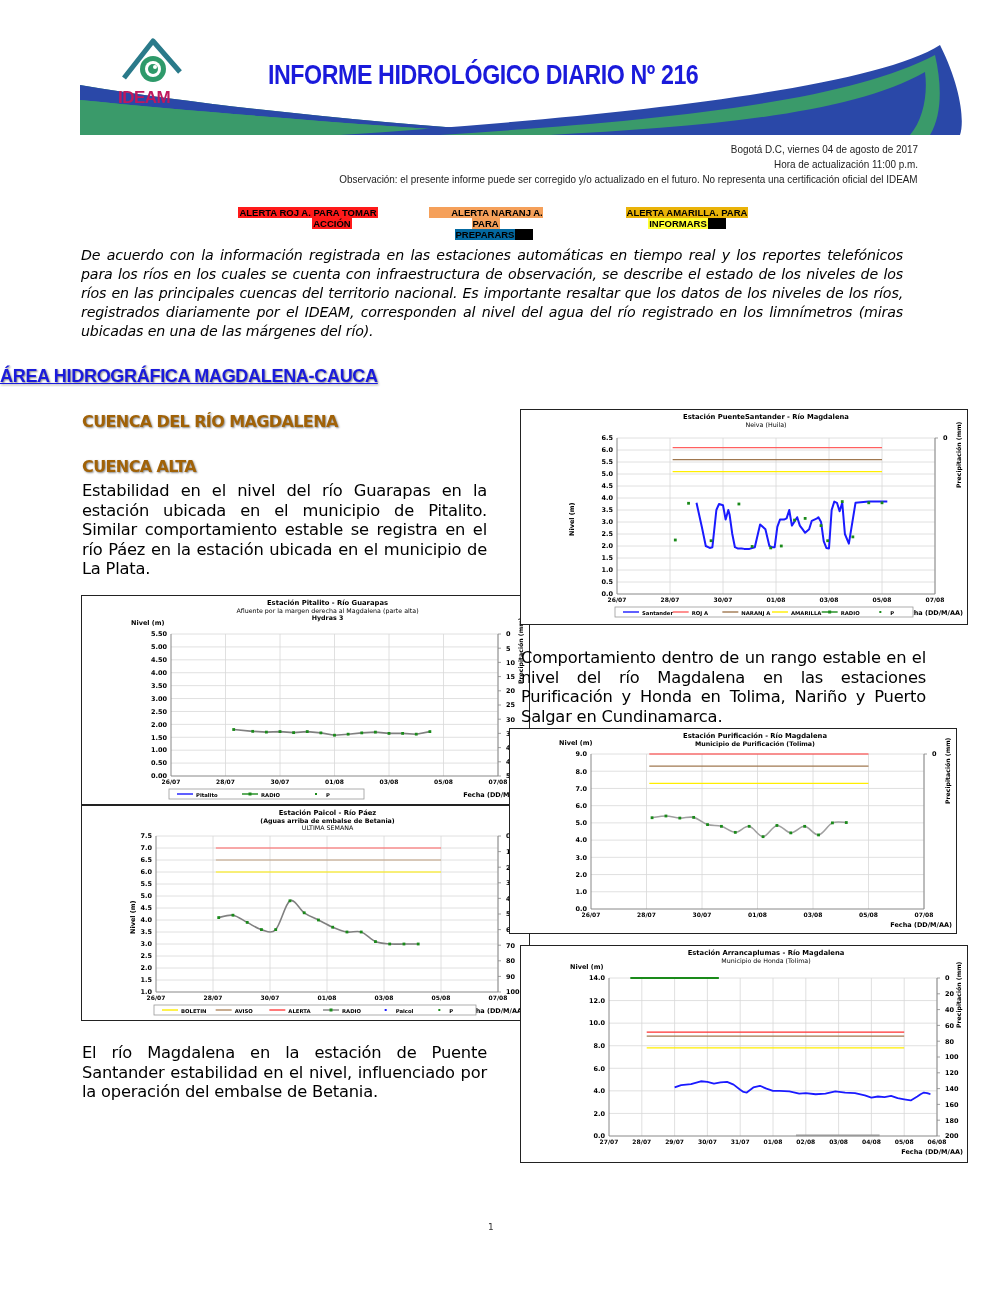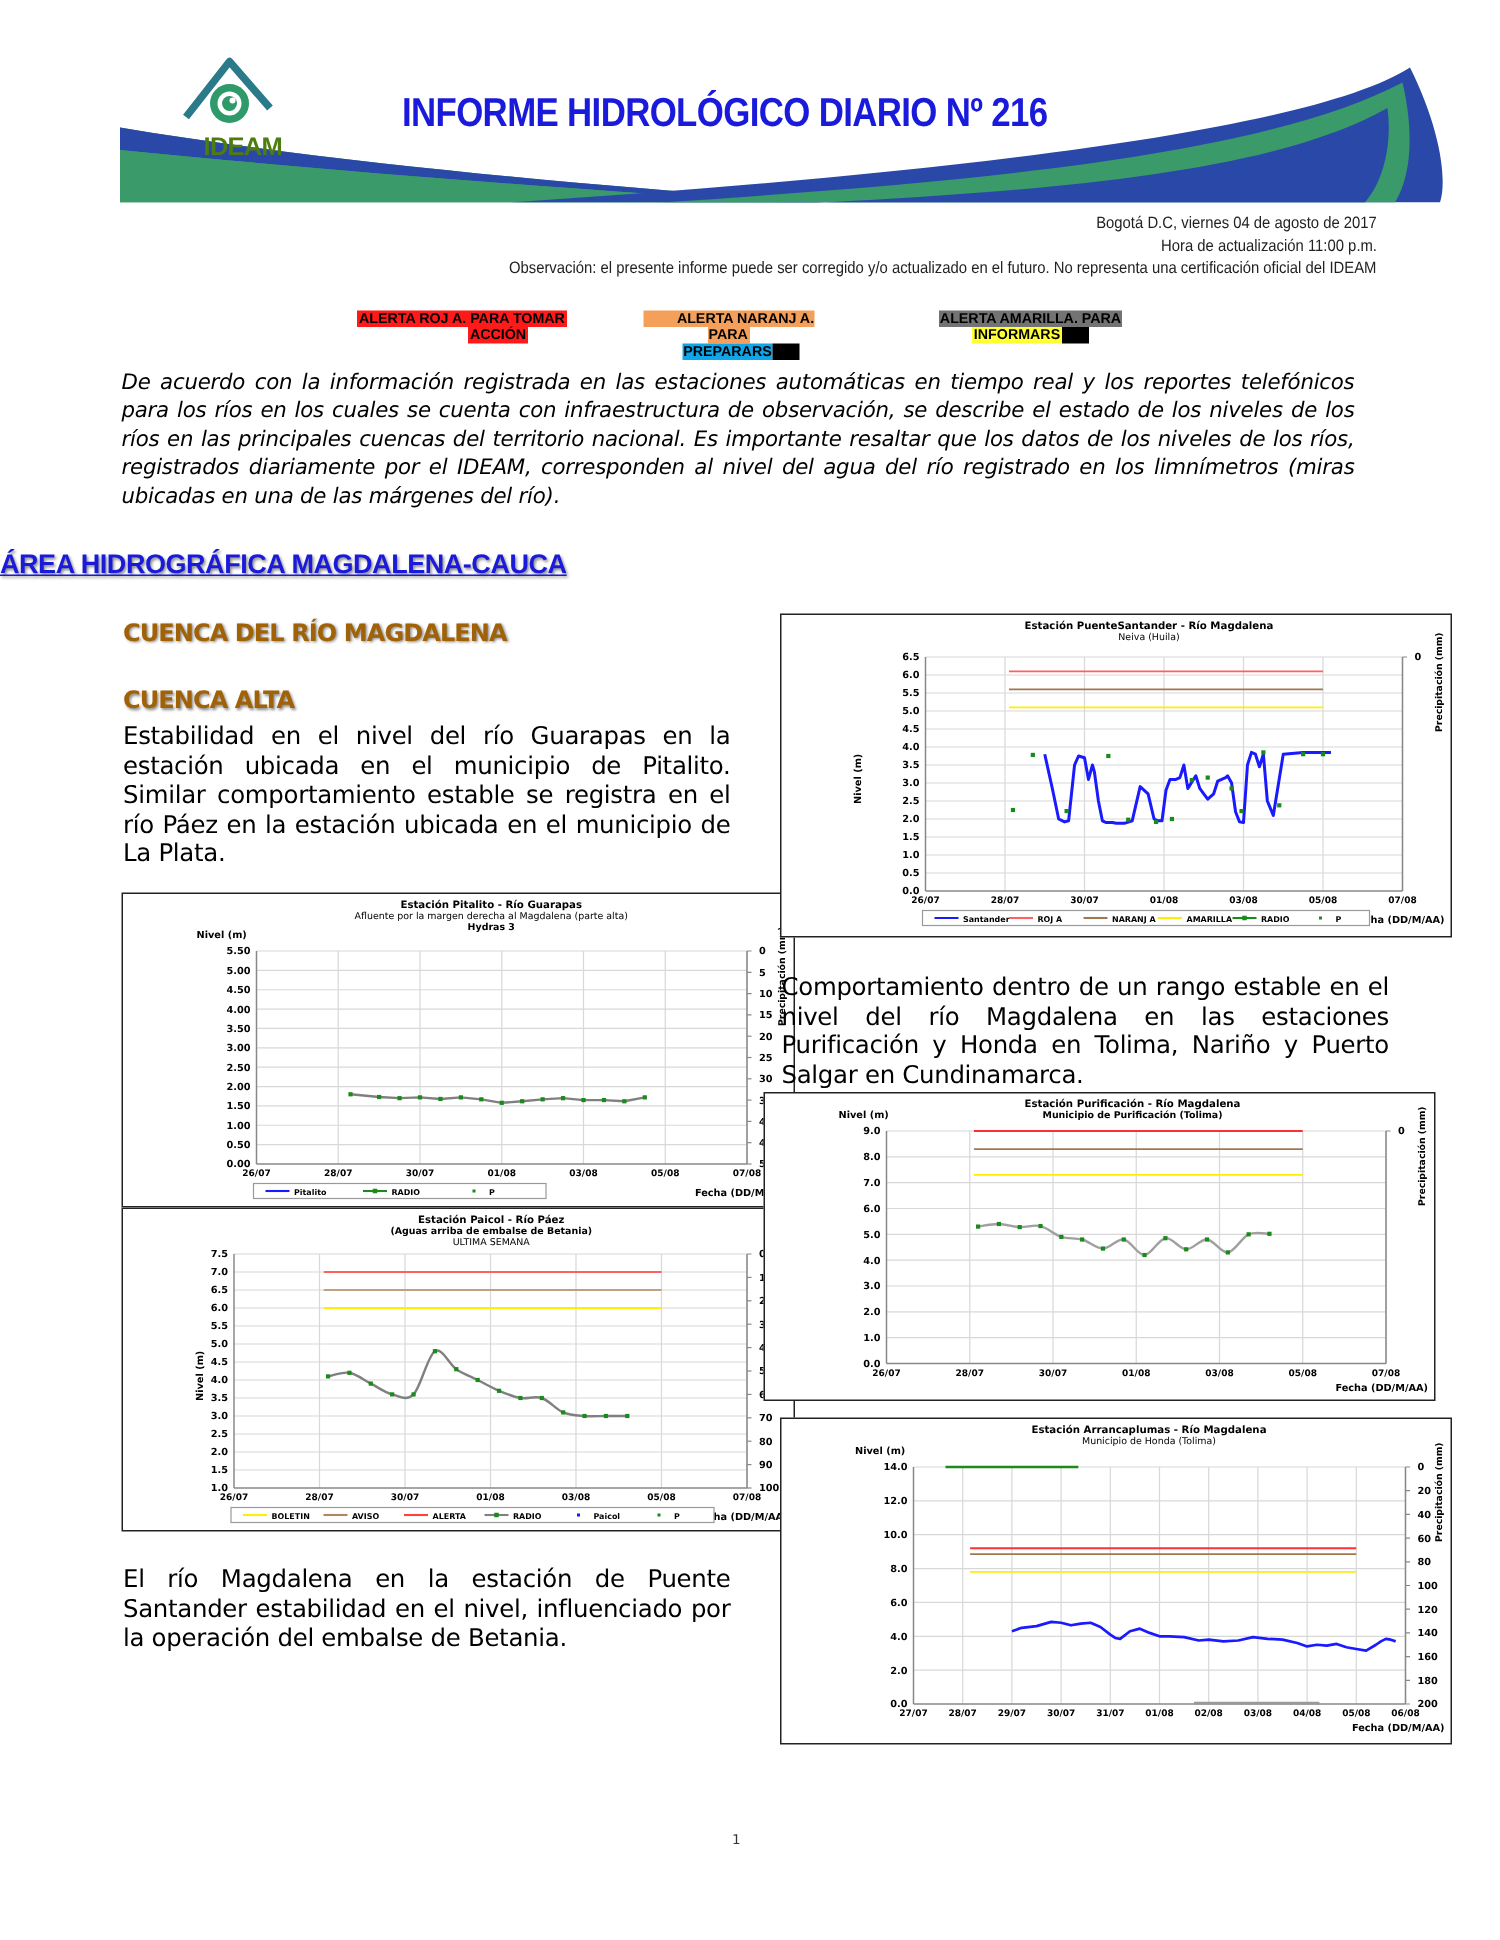--- a/index.html
+++ b/index.html
@@ -32,38 +32,38 @@
   <path d="M470 105 C620 97 770 85 845 42 C848 65 843 90 830 105 Z" fill="#2a48a8"></path>
 </svg>
 <div class="abs" style="left:118px;top:38px;width:70px;height:68px;">
   <svg width="70" height="48" viewBox="0 0 70 48">
     <path d="M6 40 L35 3 L62 34" stroke="#2a7a8a" stroke-width="5" fill="none" stroke-linejoin="round"></path>
     <circle cx="35" cy="31" r="13" fill="#2e9a6a"></circle>
     <circle cx="35" cy="31" r="8" fill="#fff"></circle>
     <circle cx="35" cy="31" r="5" fill="#2e9a6a"></circle>
     <circle cx="37" cy="29" r="2" fill="#fff"></circle>
   </svg>
-  <div style="font-family:'Liberation Sans',sans-serif;font-weight:bold;font-size:17px;color:#4d7c0f;text-align:right;margin-top:-2px;letter-spacing:-0.5px;">IDEAM</div>
+  <div style="font-family:'Liberation Sans',sans-serif;font-weight:bold;font-size:17px;color:#be185d;text-align:left;margin-top:-2px;letter-spacing:-0.5px;">IDEAM</div>
 </div>
 <div id="title" class="abs">INFORME HIDROLÓGICO DIARIO Nº 216</div>
 
 <div class="abs meta" style="top:143px;">Bogotá D.C, viernes 04 de agosto de 2017</div>
 <div class="abs meta" style="top:158px;">Hora de actualización 11:00 p.m.</div>
 <div class="abs meta" style="top:173px;">Observación: el presente informe puede ser corregido y/o actualizado en el futuro. No representa una certificación oficial del IDEAM</div>
 
 <div class="abs alert" style="left:234px;top:207px;width:148px;">
   <span style="background:#ff1a1a;">ALERTA ROJ A. PARA TOMAR</span><br>
   <span style="background:#ff1a1a;margin-left:48px;">ACCIÓN</span>
 </div>
 <div class="abs alert" style="left:420px;top:207px;width:132px;">
   <span style="background:#f5a05a;padding-left:22px;">ALERTA NARANJ A. PARA</span><br>
-  <span style="background:#0ea5e9;margin-left:16px;">PREPARARS</span><span class="blk"></span>
+  <span style="background:#0369a1;margin-left:16px;">PREPARARS</span><span class="blk"></span>
 </div>
 <div class="abs alert" style="left:620px;top:207px;width:134px;">
-  <span style="background:#737373;text-align:center;">ALERTA AMARILLA. PARA</span><br>
+  <span style="background:#eab308;text-align:center;">ALERTA AMARILLA. PARA</span><br>
   <span style="background:#ffff33;">INFORMARS</span><span class="blk"></span>
 </div>
 
 <div id="intro" class="abs">De acuerdo con la información registrada en las estaciones automáticas en tiempo real y los reportes telefónicos para los ríos en los cuales se cuenta con infraestructura de observación, se describe el estado de los niveles de los ríos en las principales cuencas del territorio nacional. Es importante resaltar que los datos de los niveles de los ríos, registrados diariamente por el IDEAM, corresponden al nivel del agua del río registrado en los limnímetros (miras ubicadas en una de las márgenes del río).</div>
 <div id="area-title" class="abs">ÁREA HIDROGRÁFICA MAGDALENA-CAUCA</div>
 
 <div class="abs hdr" style="left:82px;top:412px;">CUENCA DEL RÍO MAGDALENA</div>
 <div class="abs hdr" style="left:82px;top:457px;">CUENCA ALTA</div>
 <div class="abs body-txt" style="left:82px;top:481px;width:405px;">Estabilidad en el nivel del río Guarapas en la estación ubicada en el municipio de Pitalito. Similar comportamiento estable se registra en el río Páez en la estación ubicada en el municipio de La Plata.</div>
 

